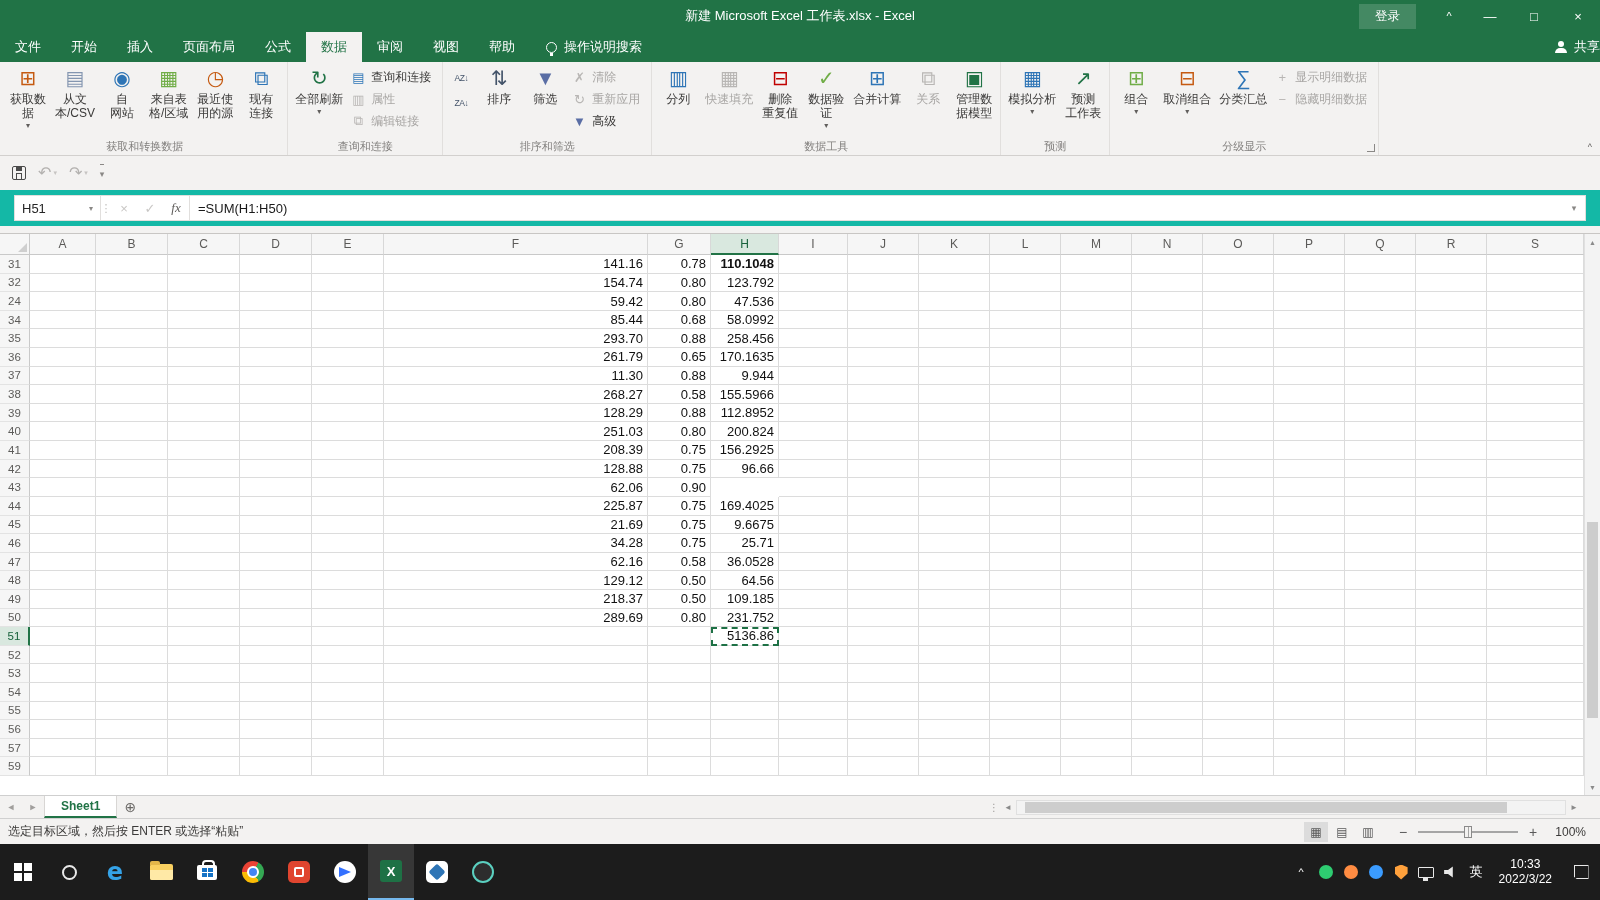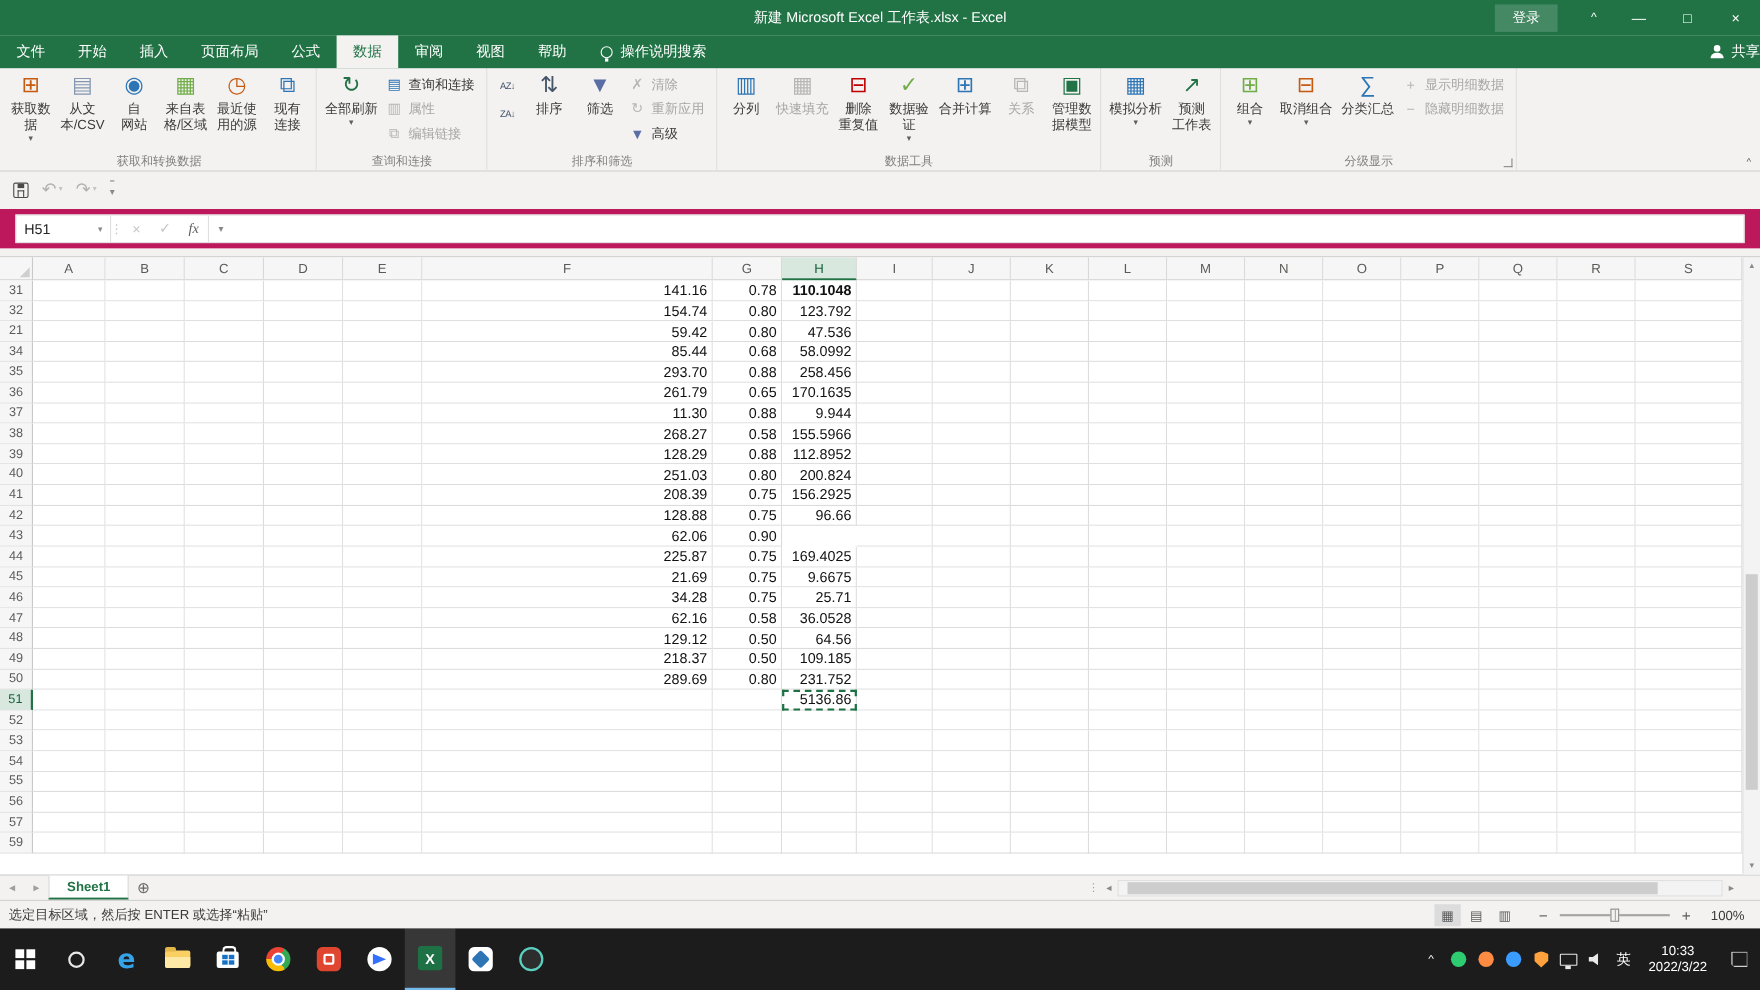--- a/index.html
+++ b/index.html
@@ -54,21 +54,21 @@
 .qat{top:156px;height:34px;background:#f3f2f1;display:flex;align-items:center;padding-left:12px;gap:12px;}
 .qat-item{display:flex;align-items:center;gap:2px;color:#4a4a4a;font-size:16px;line-height:16px;}
 .qat-item.disabled{color:#b3b1af;}
 .qcaret{font-size:7px;color:#8a8886;}
 .qat-item.disabled .qcaret{color:#c6c4c2;}
 .floppy{width:14px;height:14px;border:1.5px solid #4a4a4a;border-radius:2px;position:relative;display:inline-block;}
 .floppy::before{content:"";position:absolute;top:0;left:3px;right:3px;height:4px;background:#4a4a4a;}
 .floppy::after{content:"";position:absolute;bottom:0;left:3px;right:3px;height:5px;border:1.5px solid #4a4a4a;border-bottom:none;}
 
 
-.formularow{top:190px;height:36px;background:#be185d;display:flex;align-items:center;padding:0 14px;}
+.formularow{top:190px;height:36px;background:#14b8a6;display:flex;align-items:center;padding:0 14px;}
 .fbar{flex:1;height:26px;background:#fff;border:1px solid #e1dfdd;display:flex;align-items:stretch;font-size:13px;}
 .namebox{width:86px;display:flex;align-items:center;justify-content:space-between;padding:0 7px;border-right:1px solid #e1dfdd;color:#262626;}
 .nb-caret{font-size:8px;color:#8a8886;}
 .dots{width:10px;display:flex;align-items:center;justify-content:center;color:#c2c0be;font-size:11px;}
 .fx-btns{display:flex;align-items:stretch;border-right:1px solid #e1dfdd;}
 .fxb{width:26px;display:flex;align-items:center;justify-content:center;color:#c8c6c4;font-size:13px;}
 .fxb.fx{color:#5f5d5b;font-style:italic;font-family:"Liberation Serif","DejaVu Serif",serif;}
 .ftext{flex:1;display:flex;align-items:center;padding-left:8px;color:#1a1a1a;}
 .fb-expand{width:22px;display:flex;align-items:center;justify-content:center;color:#8a8886;font-size:9px;}
 .spacer{top:226px;height:8px;background:#f3f2f1;border-bottom:1px solid #c8c6c4;}
@@ -393,20 +393,21 @@
       <div class="namebox">
         <span>H51</span>
         <span class="nb-caret">▾</span>
       </div>
       <div class="dots">⋮</div>
       <div class="fx-btns">
         <span class="fxb">×</span>
         <span class="fxb">✓</span>
         <span class="fxb fx">fx</span>
       </div>
+      <div class="ftext">=SUM(H1:H50)</div>
       <div class="fb-expand">▾</div>
     </div>
   </div>
   <div class="band spacer"></div>
 
   <div class="band colheaders">
     <div class="corner"></div>
     <div class="cheads">
         <div class="chead" style="flex: 0 0 66px;">A</div>
         <div class="chead" style="flex: 0 0 72px;">B</div>
@@ -469,21 +470,21 @@
         <div class="gcell" style="flex: 0 0 71px;"></div>
         <div class="gcell" style="flex: 0 0 71px;"></div>
         <div class="gcell" style="flex: 0 0 71px;"></div>
         <div class="gcell" style="flex: 0 0 71px;"></div>
         <div class="gcell" style="flex: 0 0 71px;"></div>
         <div class="gcell" style="flex: 0 0 71px;"></div>
         <div class="gcell" style="flex: 0 0 71px;"></div>
         <div class="gcell" style="flex: 1 0 97px;"></div>
       </div>
       <div class="grow">
-        <div class="rhead">21</div>
+        <div class="rhead">24</div>
         <div class="gcell" style="flex: 0 0 66px;"></div>
         <div class="gcell" style="flex: 0 0 72px;"></div>
         <div class="gcell" style="flex: 0 0 72px;"></div>
         <div class="gcell" style="flex: 0 0 72px;"></div>
         <div class="gcell" style="flex: 0 0 72px;"></div>
         <div class="gcell" style="flex: 0 0 264px;">59.42</div>
         <div class="gcell" style="flex: 0 0 63px;">0.80</div>
         <div class="gcell" style="flex: 0 0 68px;">47.536</div>
         <div class="gcell" style="flex: 0 0 69px;"></div>
         <div class="gcell" style="flex: 0 0 71px;"></div>

